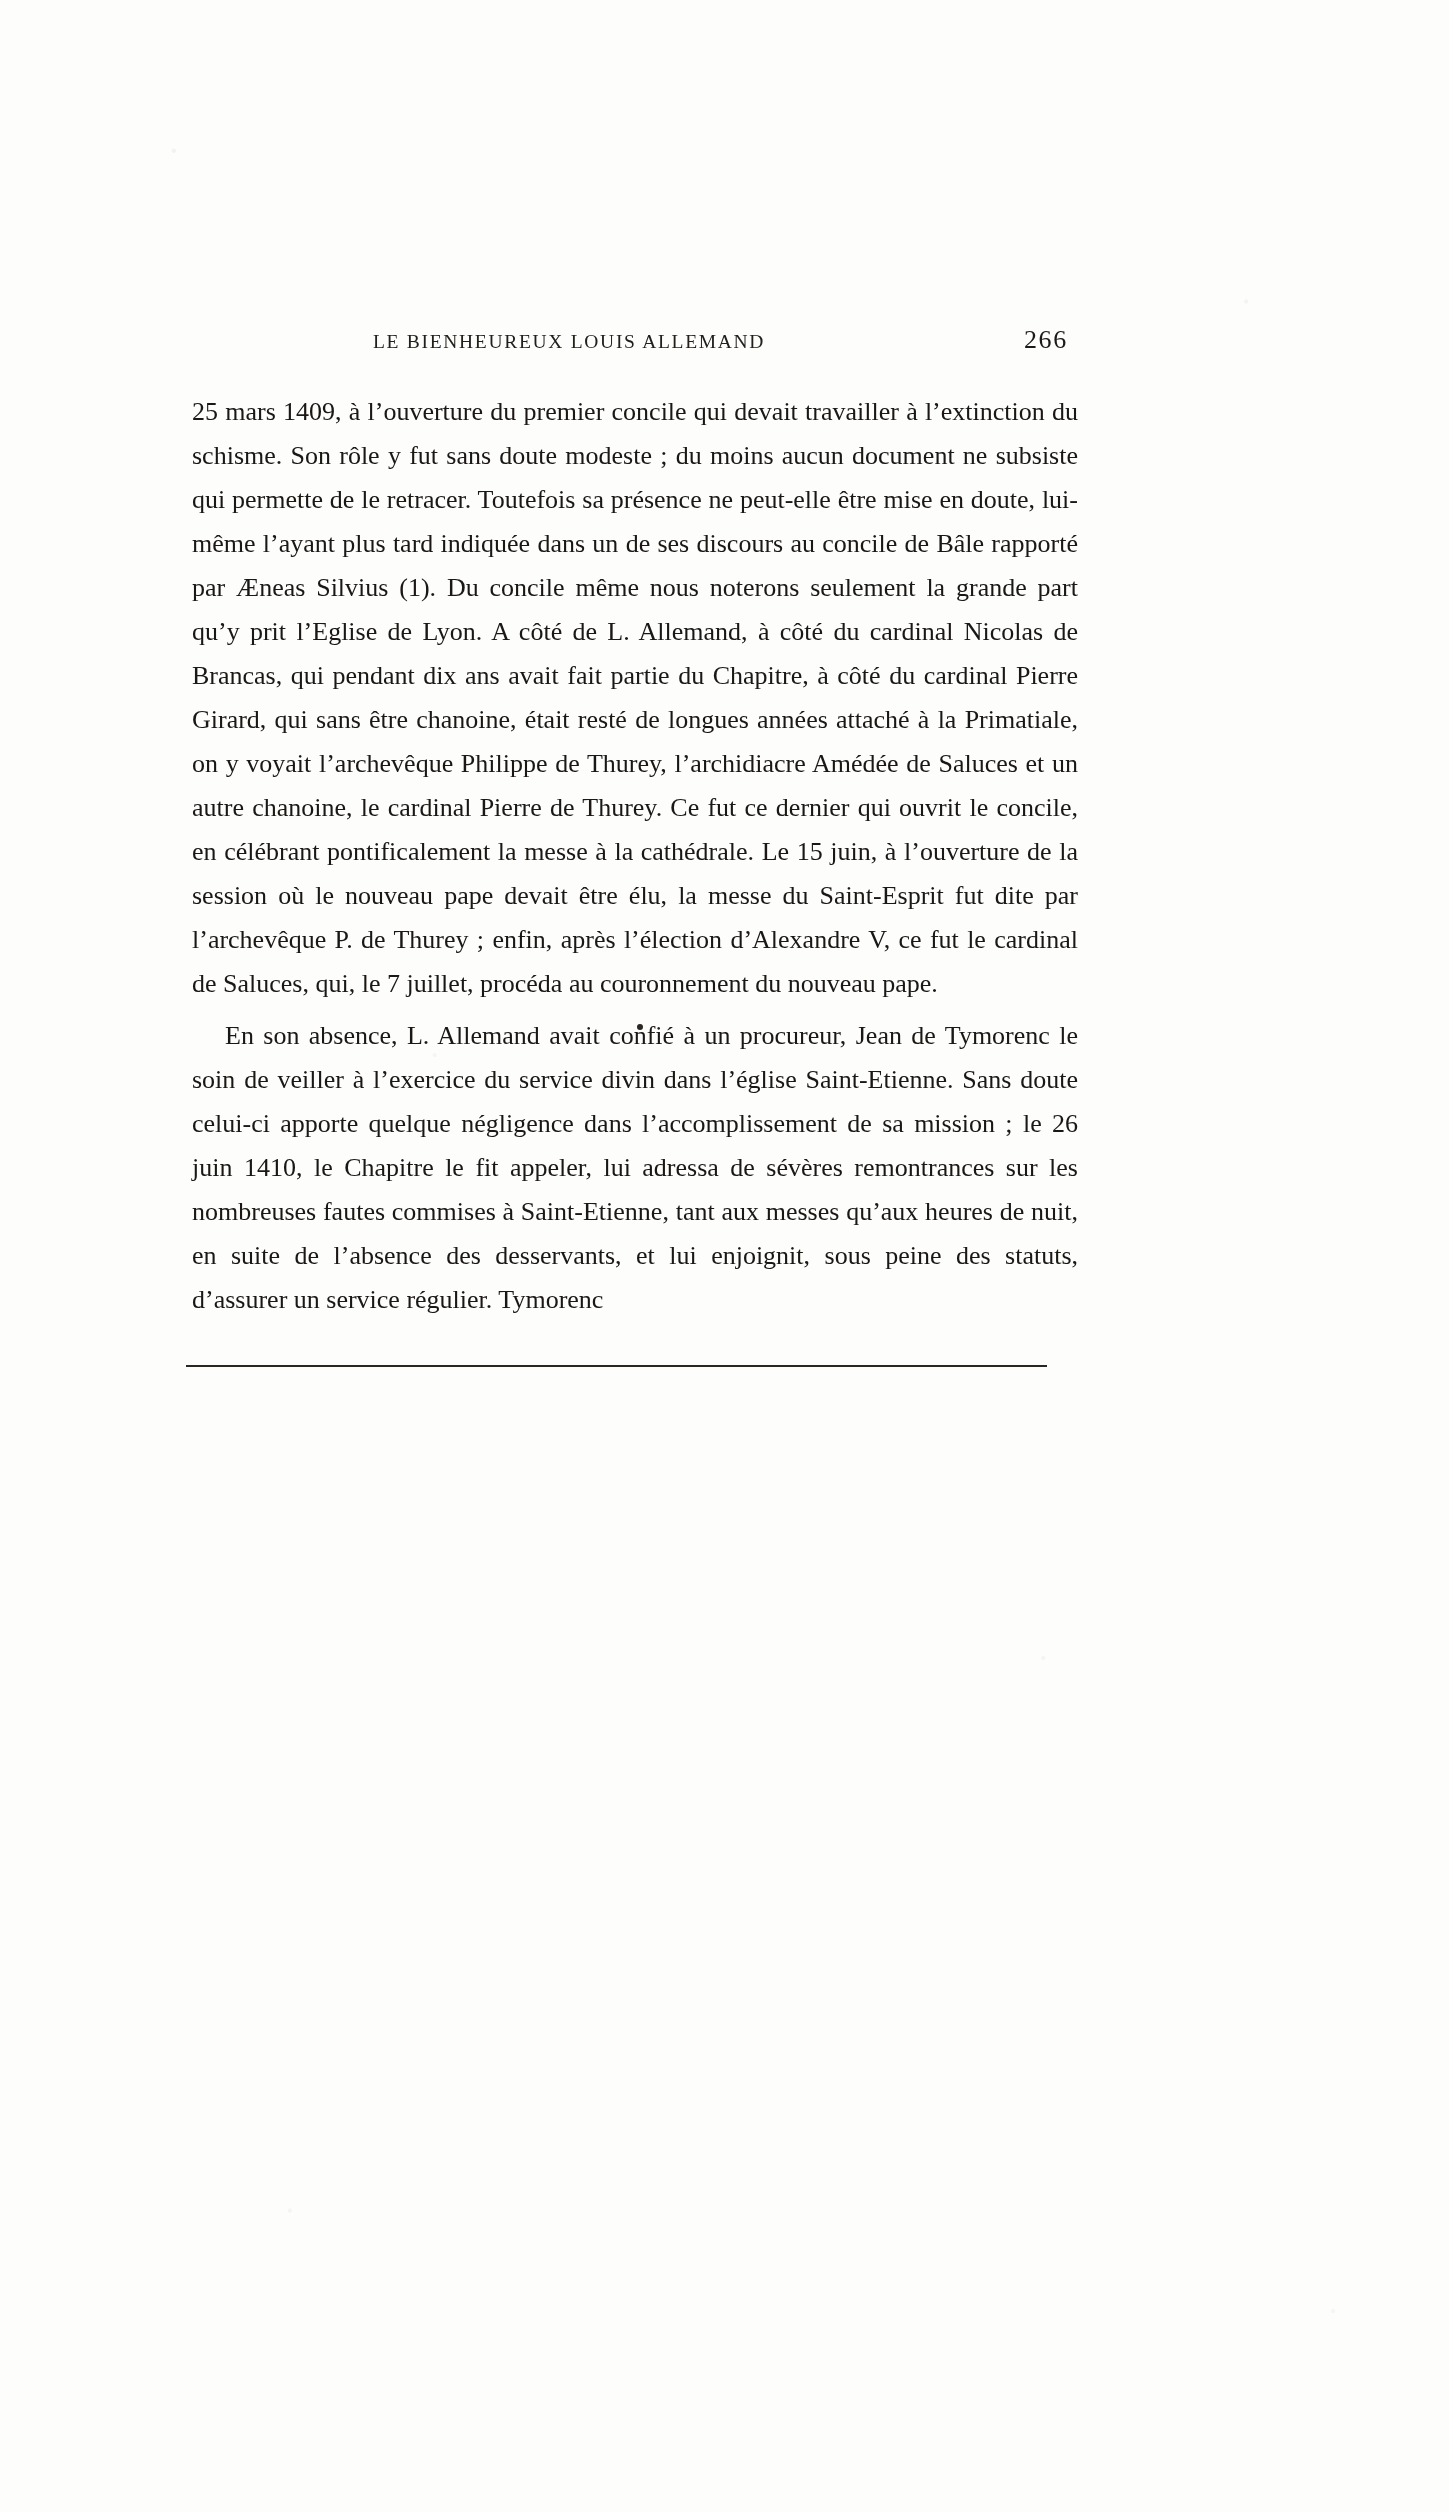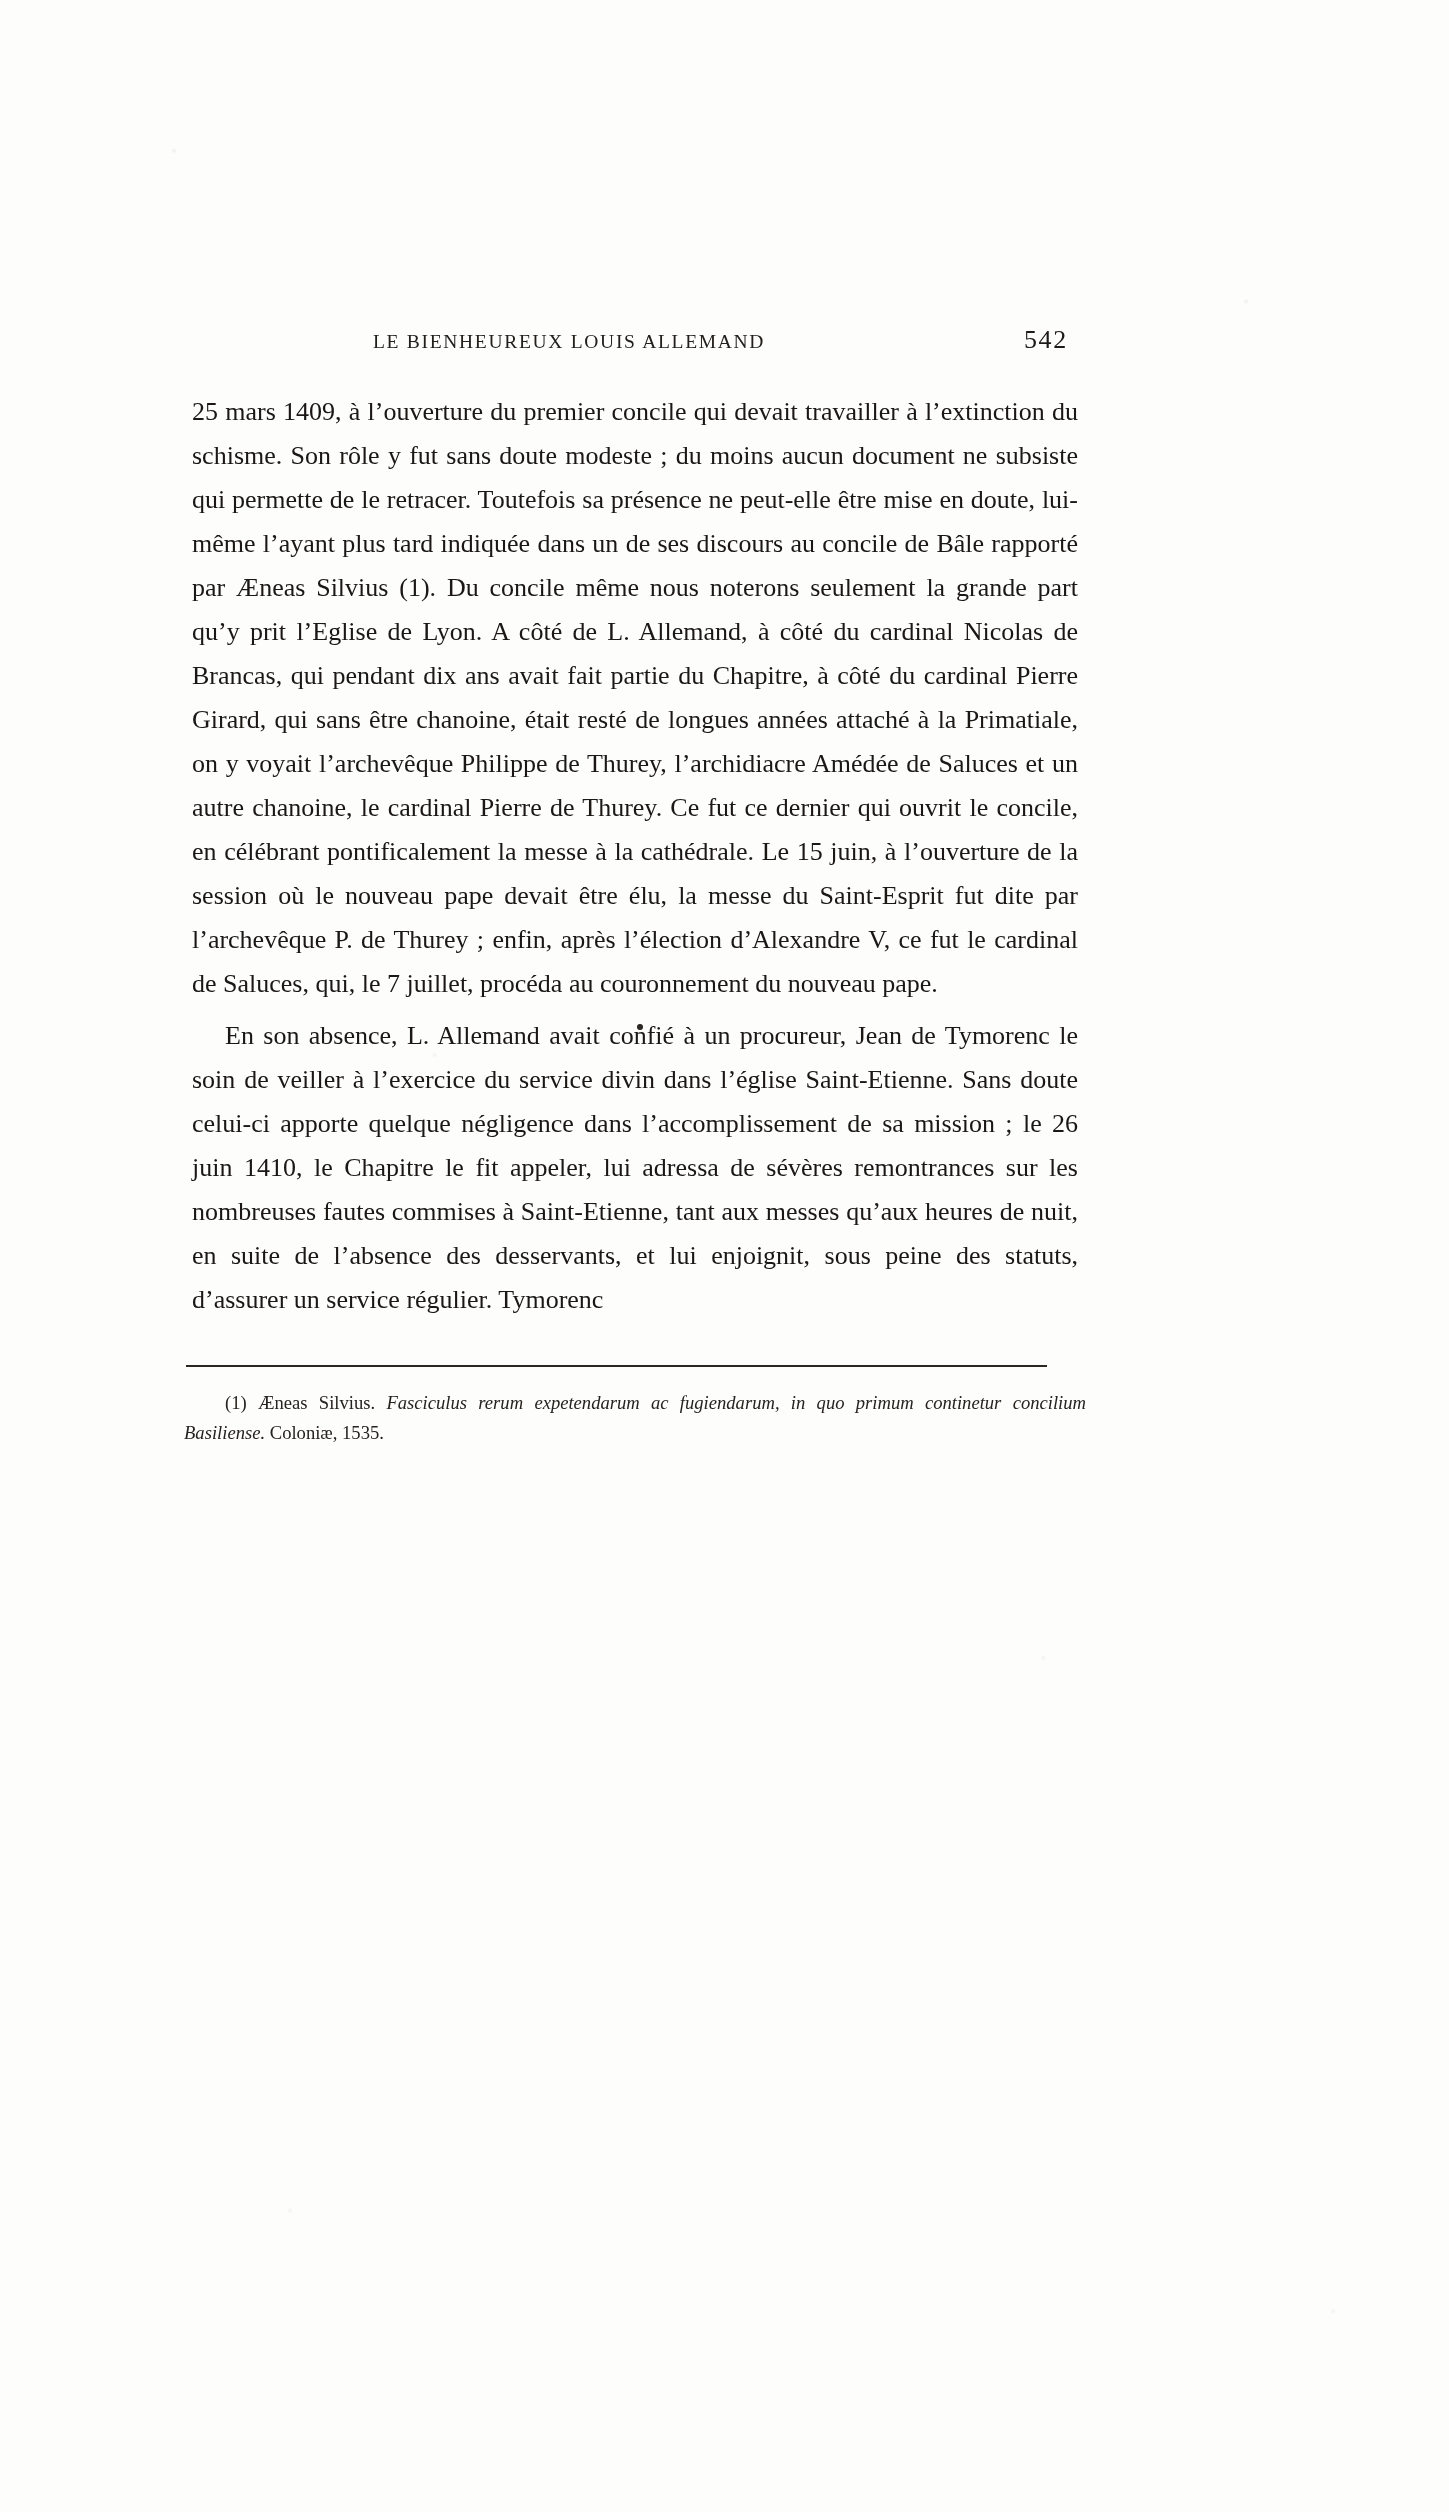--- a/index.html
+++ b/index.html
@@ -103,34 +103,28 @@
   }
 </style>
 </head>
 <body>
 
 <div class="page">
   <div class="content">
 
     <div class="running-head">
       <span class="running-title">LE BIENHEUREUX LOUIS ALLEMAND</span>
-      <span class="page-number">542</span>
+      <span class="page-number">266</span>
     </div>
 
     <div class="body-text">
       <p>25 mars 1409, à l’ouverture du premier concile qui devait travailler à l’extinction du schisme. Son rôle y fut sans doute modeste ; du moins aucun document ne subsiste qui permette de le retracer. Toutefois sa présence ne peut-elle être mise en doute, lui-même l’ayant plus tard indiquée dans un de ses discours au concile de Bâle rapporté par Æneas Silvius (1). Du concile même nous noterons seulement la grande part qu’y prit l’Eglise de Lyon. A côté de L. Allemand, à côté du cardinal Nicolas de Brancas, qui pendant dix ans avait fait partie du Chapitre, à côté du cardinal Pierre Girard, qui sans être chanoine, était resté de longues années attaché à la Primatiale, on y voyait l’archevêque Philippe de Thurey, l’archidiacre Amédée de Saluces et un autre chanoine, le cardinal Pierre de Thurey. Ce fut ce dernier qui ouvrit le concile, en célébrant pontificalement la messe à la cathédrale. Le 15 juin, à l’ouverture de la session où le nouveau pape devait être élu, la messe du Saint-Esprit fut dite par l’archevêque P. de Thurey ; enfin, après l’élection d’Alexandre V, ce fut le cardinal de Saluces, qui, le 7 juillet, procéda au couronnement du nouveau pape.</p>
       <p>En son absence, L. Allemand avait confié à un procureur, Jean de Tymorenc le soin de veiller à l’exercice du service divin dans l’église Saint-Etienne. Sans doute celui-ci apporte quelque négligence dans l’accomplissement de sa mission ; le 26 juin 1410, le Chapitre le fit appeler, lui adressa de sévères remontrances sur les nombreuses fautes commises à Saint-Etienne, tant aux messes qu’aux heures de nuit, en suite de l’absence des desservants, et lui enjoignit, sous peine des statuts, d’assurer un service régulier. Tymorenc</p>
     </div>
 
     <div class="rule"></div>
 
-    <div class="footnote">
-      <span class="fn-indent">(1)</span>
-      <span>Æneas Silvius.</span>
-      <i>Fasciculus rerum expetendarum ac fugiendarum, in quo primum continetur concilium Basiliense.</i>
-      <span>Coloniæ, 1535.</span>
-    </div>
 
   </div>
 
   <div class="dot-mark"></div>
 </div>
 
 
 </body></html>

